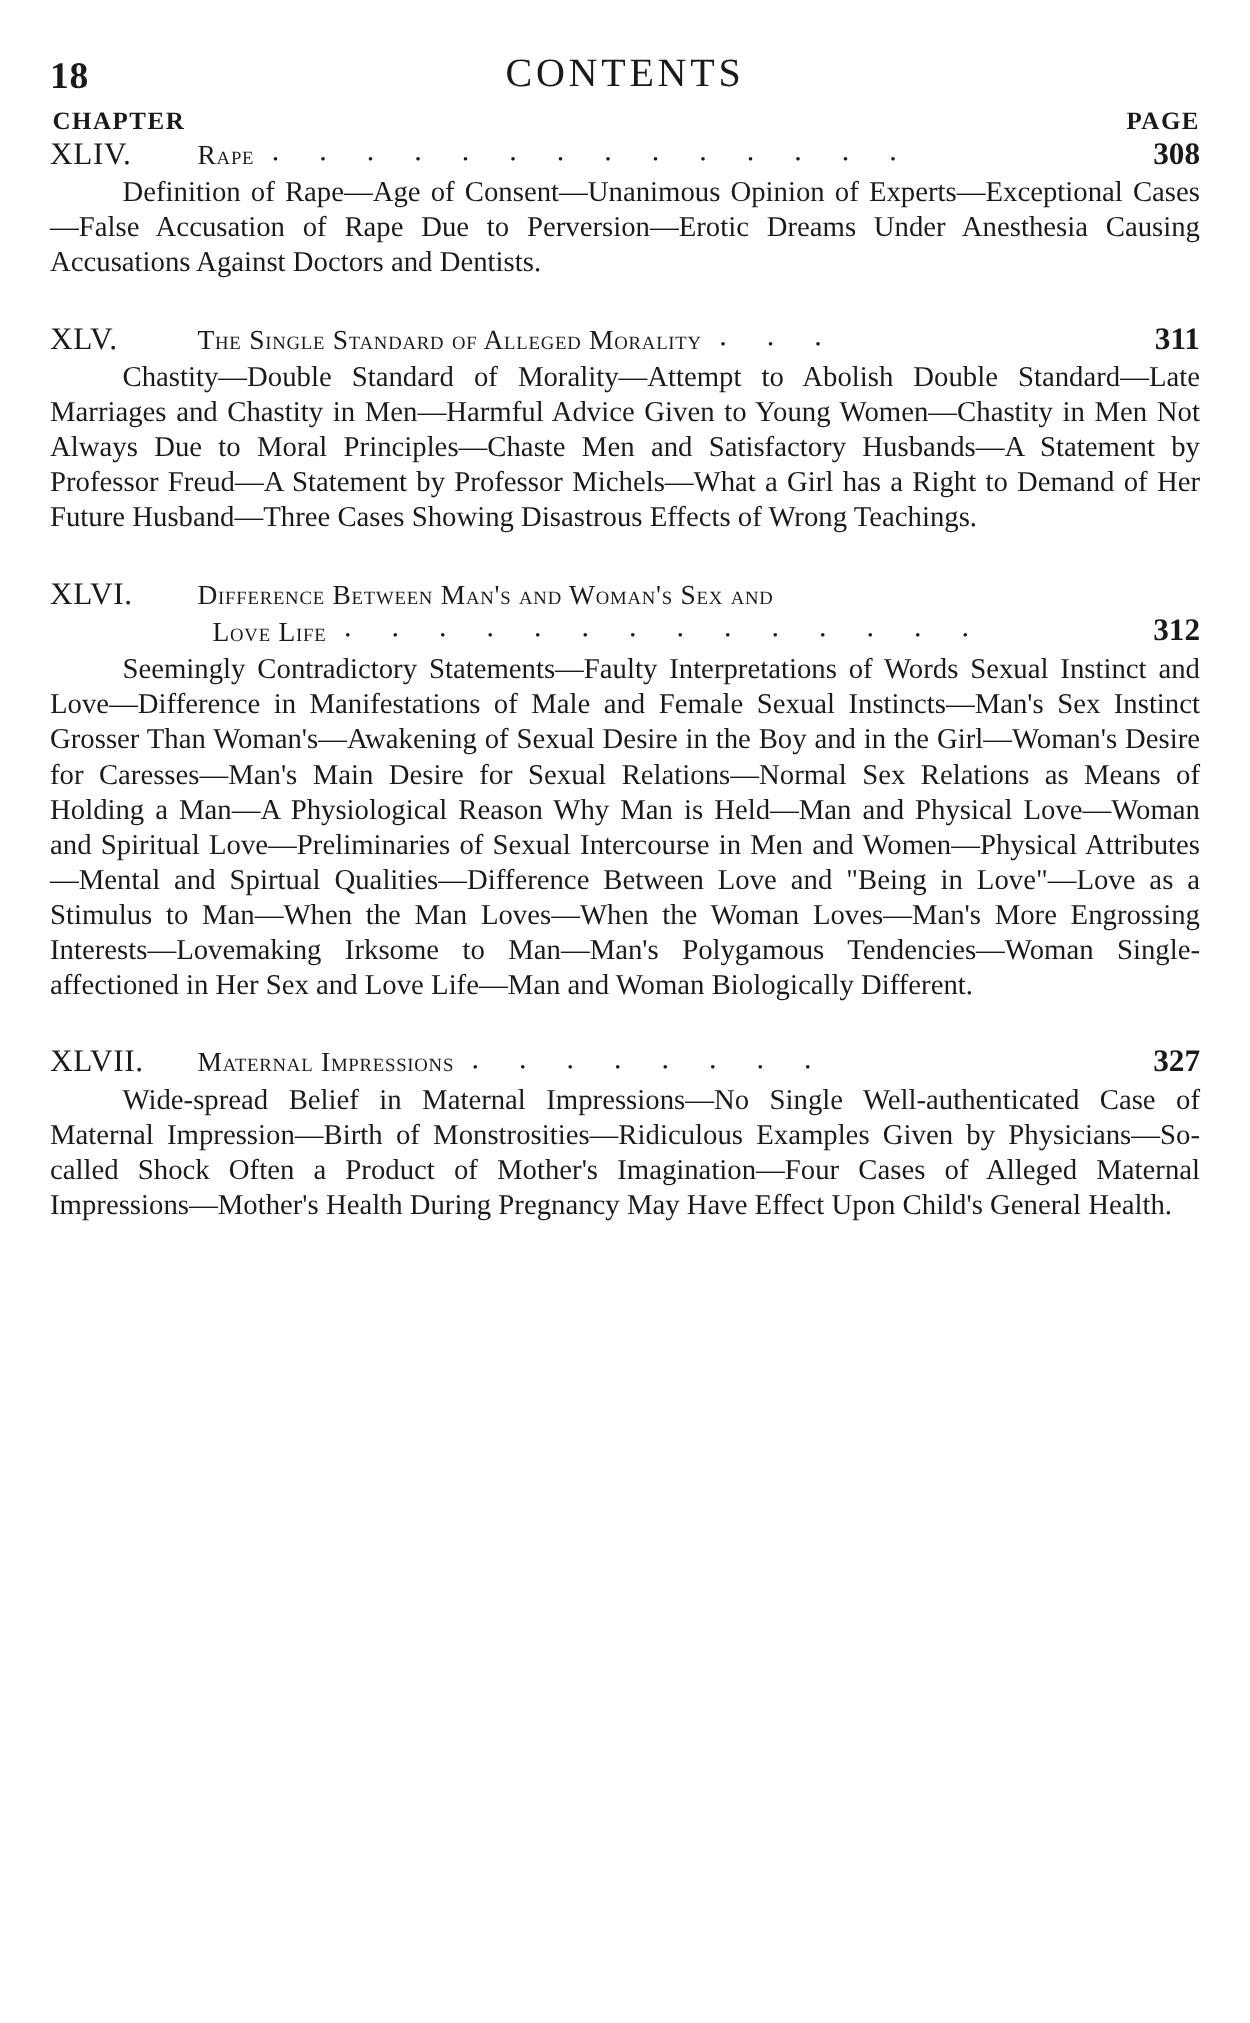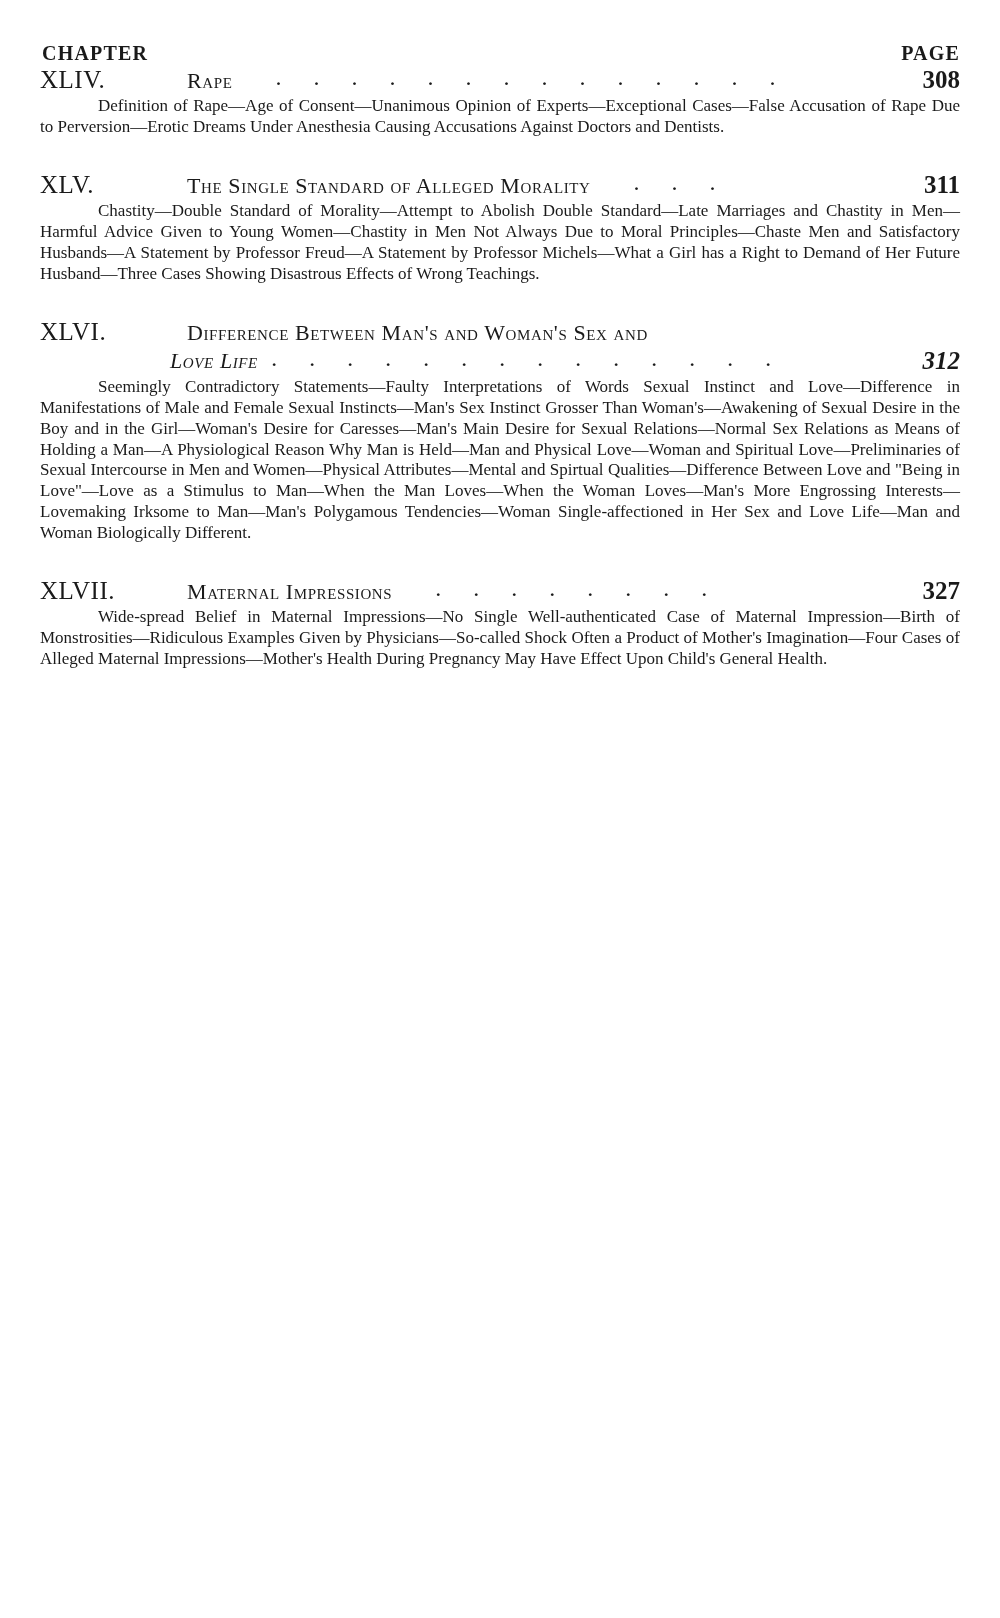--- a/index.html
+++ b/index.html
@@ -77,21 +77,20 @@
 
   
   .entry {
     margin-bottom: 26px;
   }
   .entry-title-line {
     display: flex;
     align-items: baseline;
     font-size: 25px;
     white-space: nowrap;
-    gap: 29px;
   }
   .chapter-num {
     flex: 0 0 auto;
     min-width: 118px;
     letter-spacing: 0.5px;
   }
   .chapter-name {
     flex: 0 0 auto;
     letter-spacing: 0.6px;
     
@@ -111,49 +110,52 @@
   }
   .pageno {
     flex: 0 0 auto;
     font-weight: bold;
     font-size: 25px;
     min-width: 56px;
     text-align: right;
   }
   .title-cont {
     display: flex;
-    align-items: center;
+    align-items: flex-end;
     font-size: 25px;
     white-space: nowrap;
     margin-top: 1px;
-    font-style: italic;
   }
   .title-cont .spacer {
     flex: 0 0 auto;
     width: 130px;
   }
   .summary {
-    font-size: 17px;
+    font-size: 23px;
     line-height: 1.22;
     text-align: justify;
     text-justify: inter-word;
     margin-top: 2px;
     hyphens: manual;
   }
   .summary-body {
     padding-left: 58px;
     text-indent: -58px;
   }
 </style>
 </head>
 <body>
 
 <div class="page">
   <div class="page-inner">
 
+    <div class="header-row">
+      <div class="folio">18</div>
+      <div class="head-title">CONTENTS</div>
+    </div>
 
     <div class="colheads">
       <div class="colhead-left">CHAPTER</div>
       <div class="colhead-right">PAGE</div>
     </div>
 
     <div class="entry" style="margin-top:2px;">
       <div class="entry-title-line">
         <span class="chapter-num">XLIV.</span>
         <span class="chapter-name">Rape</span>

